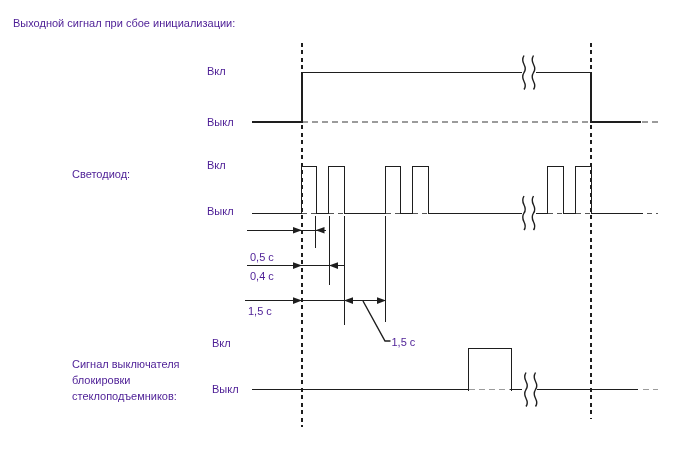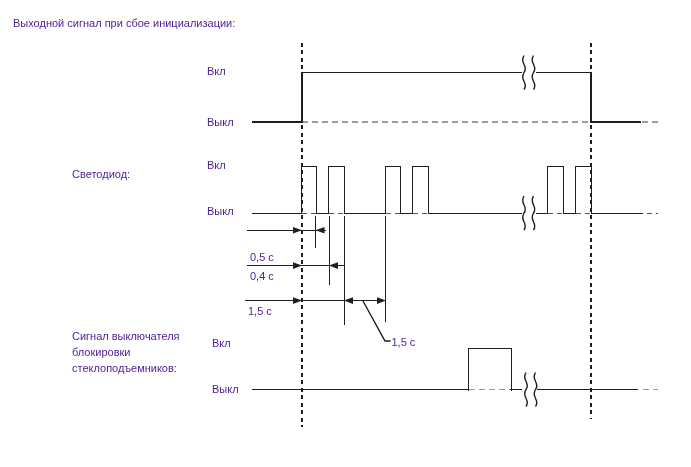--- a/index.html
+++ b/index.html
@@ -75,21 +75,21 @@
 
   <div class="h thin" style="left:247px;top:229.7px;width:79px;"></div>
   <div class="h thin" style="left:247px;top:265px;width:98px;"></div>
   <div class="h thin" style="left:245px;top:300px;width:141px;"></div>
 
   <div class="lbl" style="left:250px;top:232.5px;margin-top:16px;">0,5 с</div>
   <div class="lbl" style="left:250px;top:267.5px;">0,4 с</div>
   <div class="lbl" style="left:248px;top:302.5px;">1,5 с</div>
   <div class="lbl" style="left:391.5px;top:334px;">1,5 с</div>
 
-  <div class="lbl" style="left:72px;top:328px;">Сигнал выключателя
+  <div class="lbl" style="left:72px;top:356px;">Сигнал выключателя
 блокировки
 стеклоподъемников:</div>
   <div class="lbl" style="left:212px;top:335px;">Вкл</div>
   <div class="lbl" style="left:212px;top:381px;">Выкл</div>
 
   <div class="h" style="left:252px;top:389px;width:216.5px;"></div>
   <div class="hdash-gray" style="left:468.5px;top:389px;width:41.5px;"></div>
   <div class="pulse" style="left:467.5px;top:348px;width:44px;height:42.7px;"></div>
   <div class="h" style="left:510px;top:389px;width:12px;"></div>
   <div class="h" style="left:537px;top:389px;width:101px;"></div>

